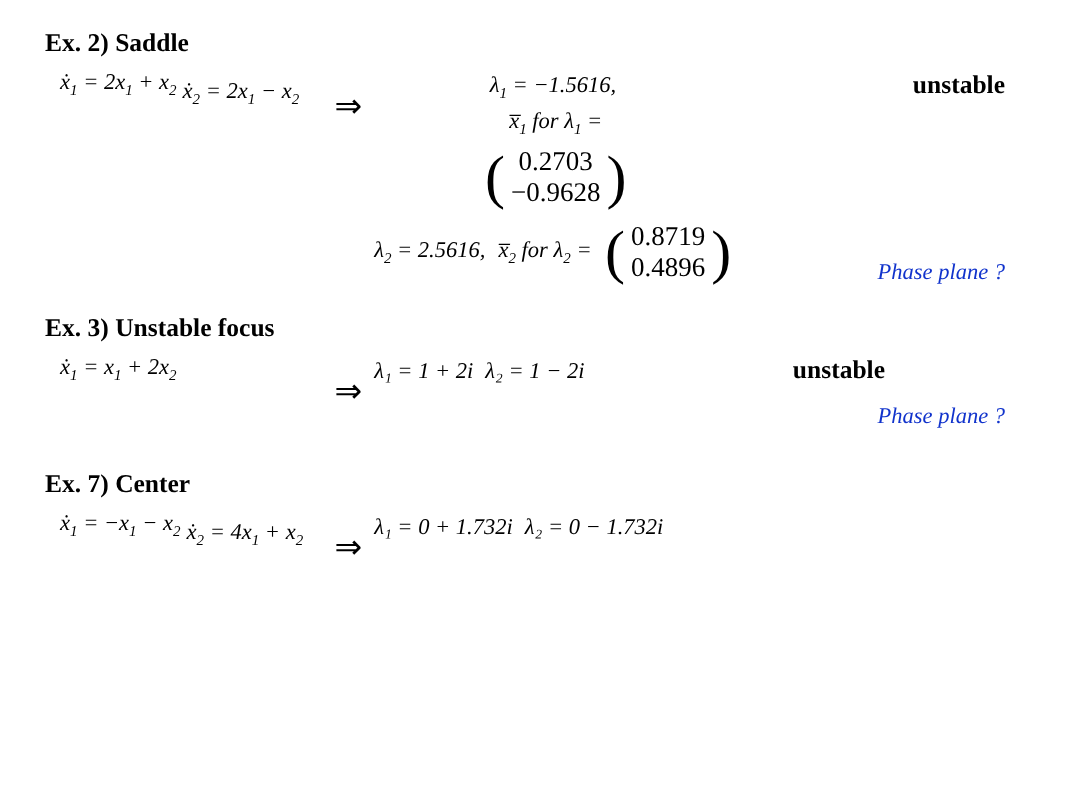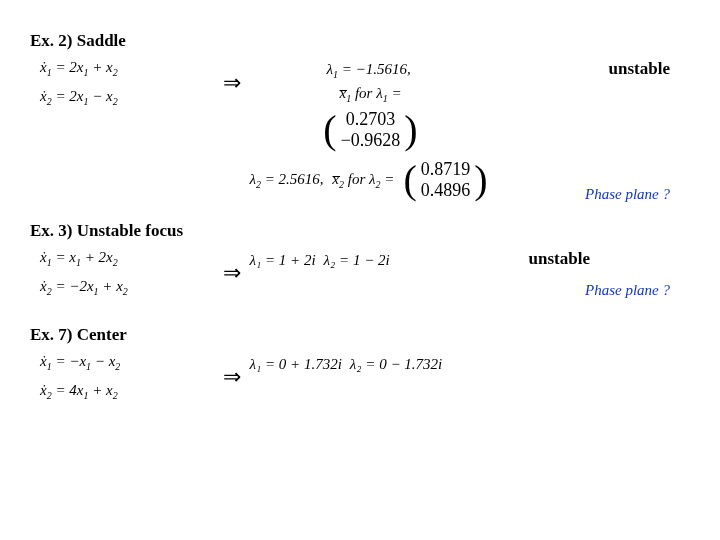--- a/index.html
+++ b/index.html
@@ -10,40 +10,39 @@
       font-family: 'Times New Roman', Times, serif;
       font-size: 16px;
       color: #000;
       overflow: hidden;
       position: relative;
     }
 
     .page {
       width: 720px;
       height: 492px;
-      padding: 16px 30px;
+      padding: 4px 30px;
       position: relative;
     }
 
     .section {
       margin-bottom: 18px;
     }
 
     .section-header {
       font-size: 17px;
       font-weight: bold;
       margin-bottom: 8px;
       color: #000;
     }
 
     .equations-col {
       display: flex;
-      flex-direction: column;
+      flex-direction: row;
       gap: 4px;
-      justify-content: space-between;
     }
 
     .eq-line {
       font-size: 15px;
       font-style: italic;
       white-space: nowrap;
     }
 
     .matrix-container {
       display: flex;
@@ -151,23 +150,20 @@
     <div class="section-header">
       <span>Ex. 3) Unstable focus</span>
     </div>
 
     <div style="position:relative; display:flex; align-items:flex-start; padding-left:10px; margin-top:4px;">
 
       <div class="equations-col" style="min-width:175px;">
         <div class="eq-line">
           <span>ẋ<sub>1</sub> = x<sub>1</sub> + 2x<sub>2</sub></span>
         </div>
-        <div class="eq-line" style="margin-top:6px;">
-          <span>ẋ<sub>2</sub> = −2x<sub>1</sub> + x<sub>2</sub></span>
-        </div>
       </div>
 
       <div style="font-size:22px; margin:0 8px; line-height:2.2;">⇒</div>
 
       <div style="display:flex; gap:8px; margin-top:2px;">
         <div>
           <span class="inline-math">λ₁ = 1 + 2i</span>
         </div>
         <div>
           <span class="inline-math">λ₂ = 1 − 2i</span>

